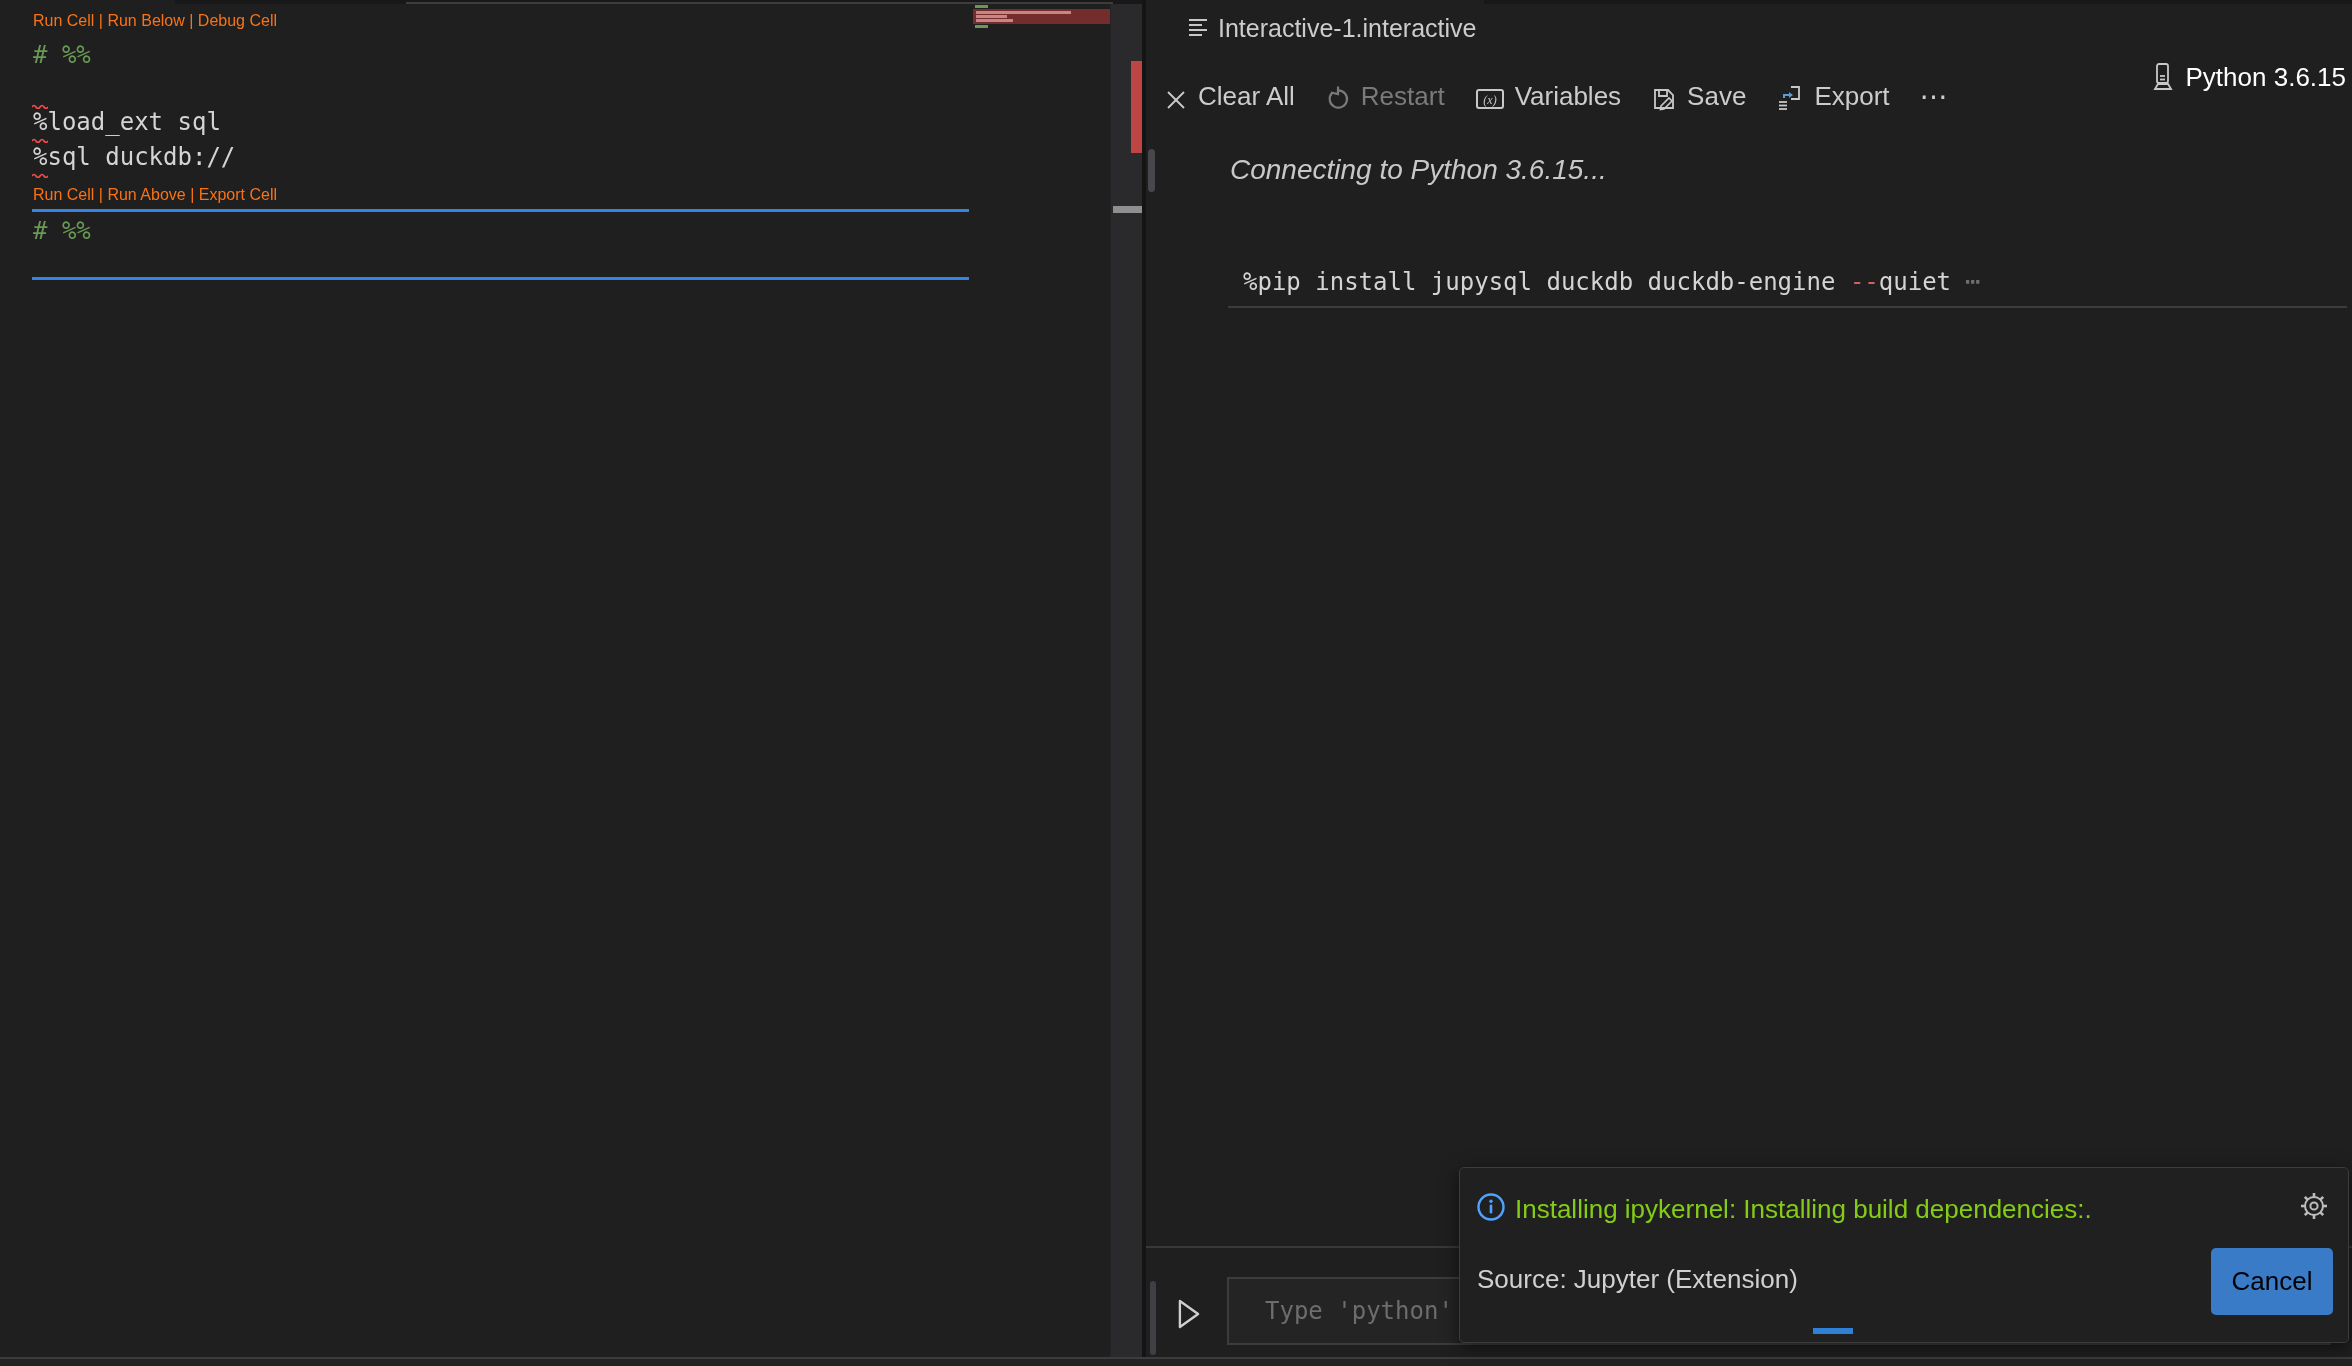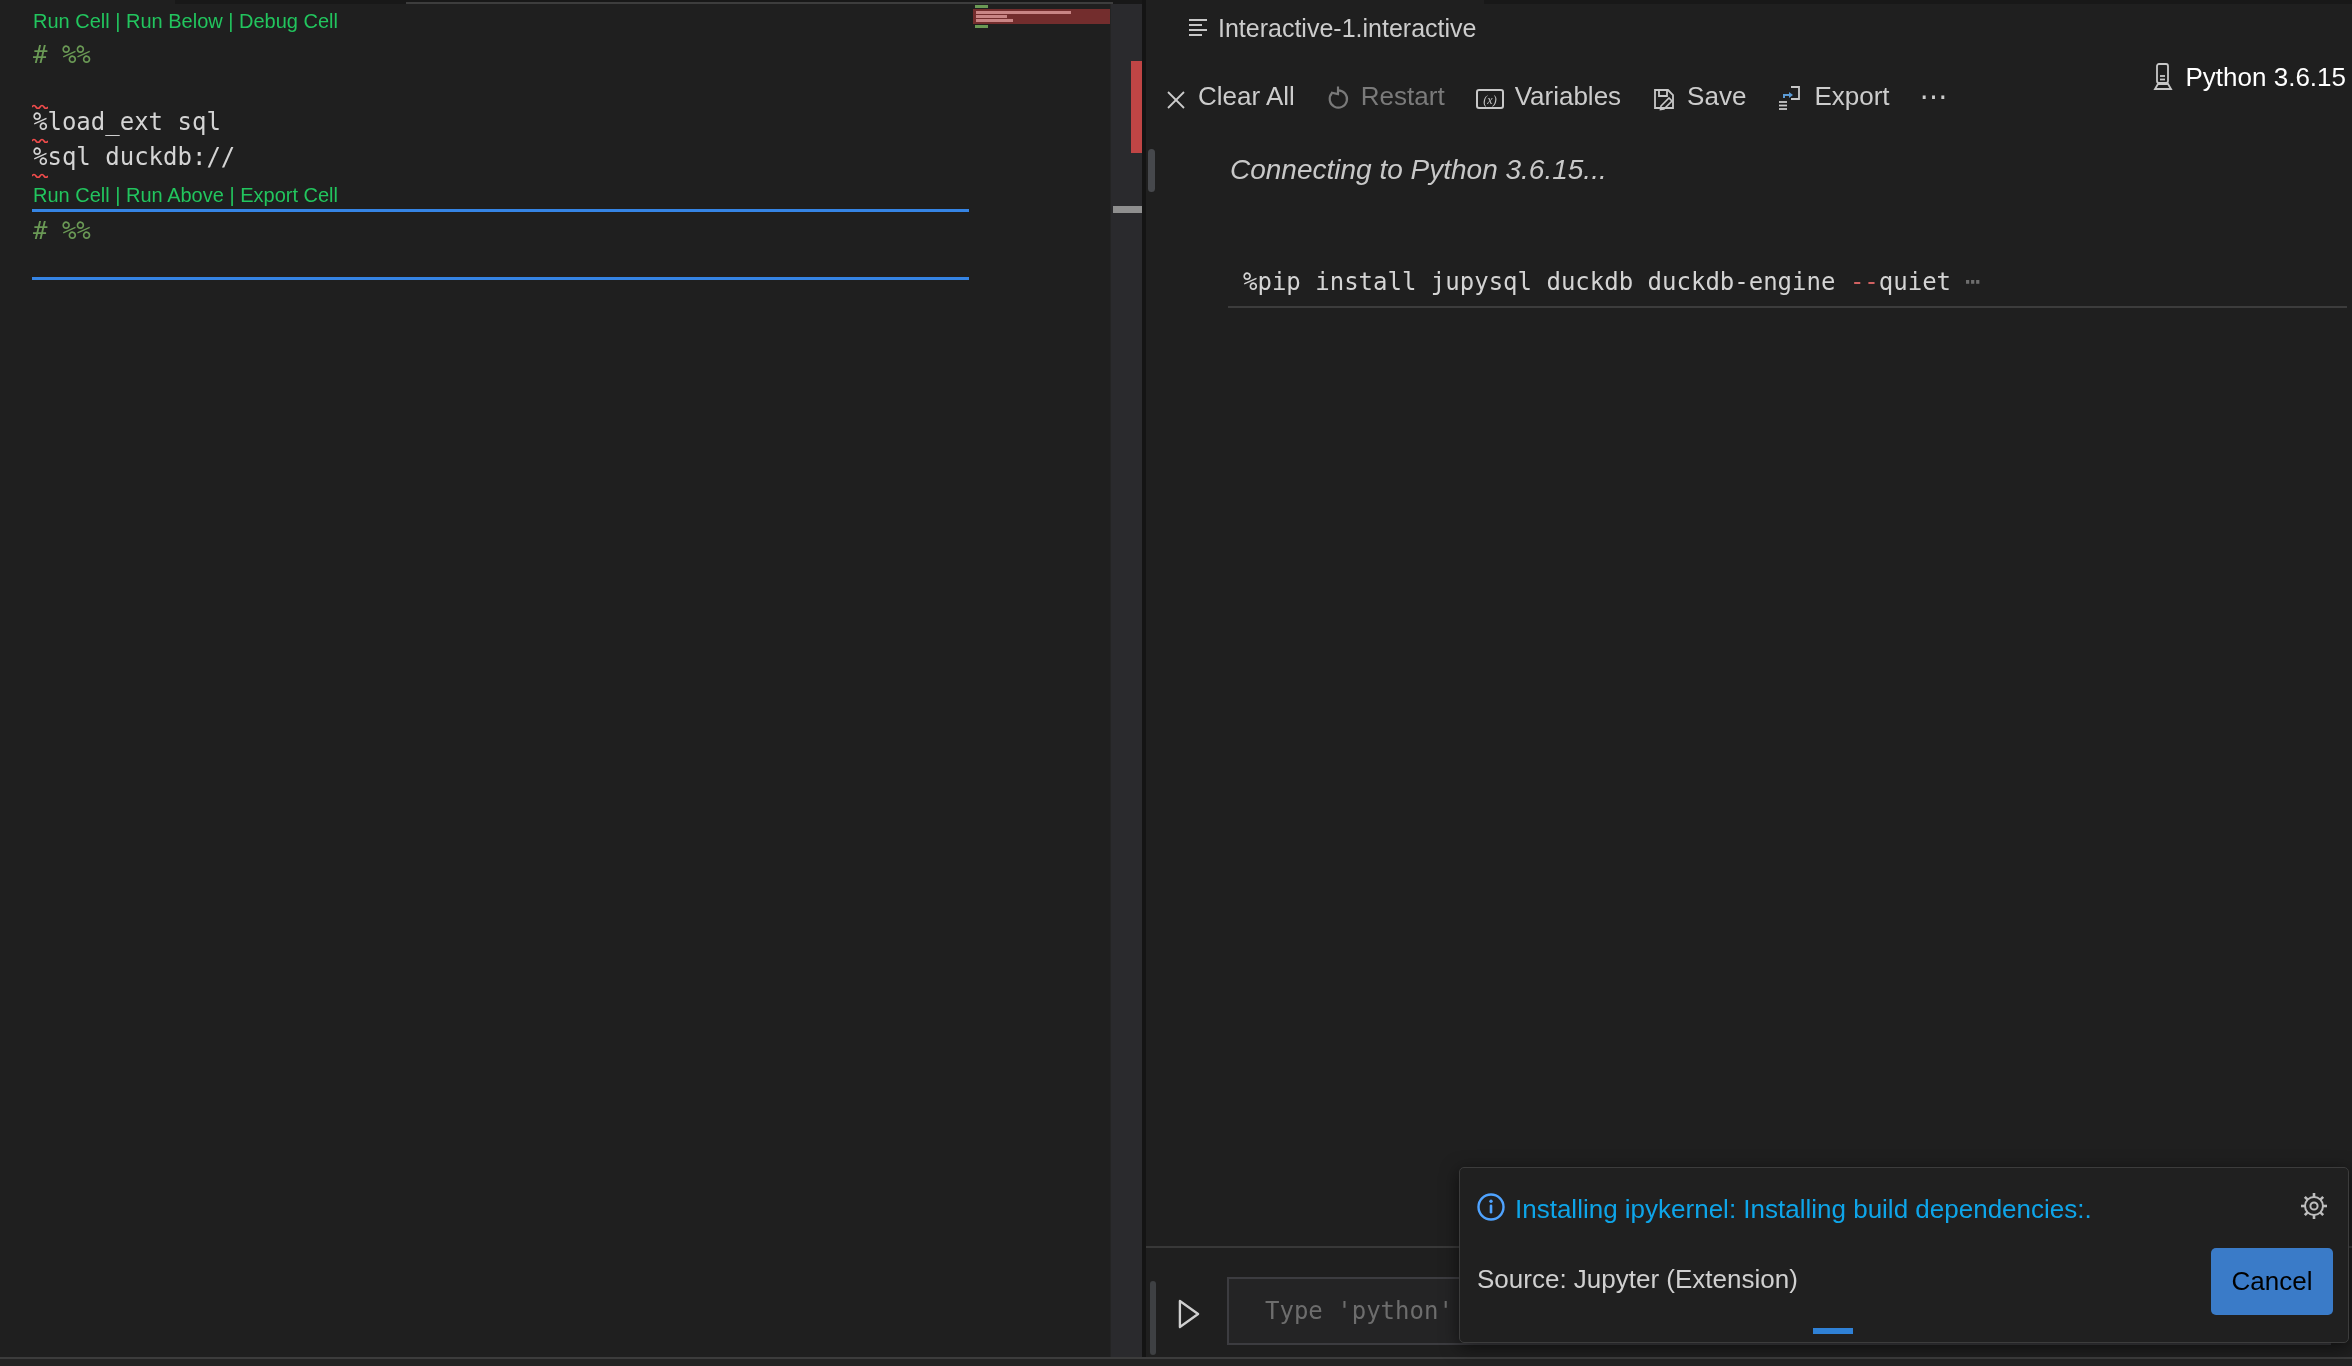--- a/index.html
+++ b/index.html
@@ -9,21 +9,21 @@
   .mono{font-family:"DejaVu Sans Mono","Liberation Mono",monospace;}
   .ui{font-family:"Liberation Sans",sans-serif;}
 
   
   .topstrip{left:0;top:0;width:2352px;height:4px;background:#181818;}
   .topstrip-activeL{left:0;top:0;width:175px;height:4px;background:#1f1f1f;}
   .topstrip-line{left:406px;top:2px;width:707px;height:2px;background:#3d3d3d;}
   .topstrip-activeR{left:1146px;top:0;width:338px;height:5px;background:#1f1f1f;}
 
   
-  .codelens{color:#22c55e;font-size:20px;line-height:26px;}
+  .codelens{color:#f97316;font-size:16px;line-height:26px;}
   .comment{color:#6a9955;font-size:24px;line-height:30px;}
   .codeline{font-size:24px;line-height:34px;color:#d4d4d4;white-space:pre;}
   .tok-red{color:#d16161;}
   .blueline{left:32px;width:937px;height:3px;background:#3584e4;}
 
   
   .mm{left:973px;top:4px;width:138px;height:58px;}
   .mm-green{position:absolute;left:2px;width:13px;height:3px;background:#6a9955;}
   .mm-red{position:absolute;left:0;top:5px;width:138px;height:15px;background:#732d2d;}
   .mm-row{position:absolute;left:3px;height:3px;background:#c98585;}
@@ -51,21 +51,21 @@
   .input-topline{left:1146px;top:1246px;width:1206px;height:2px;background:#383838;}
   .gutterbar{left:1150px;top:1281px;width:6px;height:74px;border-radius:3px;background:#3e4043;}
   .inputbox{left:1227px;top:1277px;width:1104px;height:68px;background:#242425;border:2px solid #3c3c40;box-sizing:border-box;}
   .inputbox input{width:100%;height:100%;background:transparent;border:none;outline:none;
     font-family:"DejaVu Sans Mono","Liberation Mono",monospace;font-size:24px;color:#d4d4d4;padding:0 0 0 36px;}
   .inputbox input::placeholder{color:#6d6d6d;}
 
   
   .notif{left:1459px;top:1167px;width:888px;height:174px;background:#202020;border:1px solid #3c3c3c;
          border-radius:5px;box-shadow:0 4px 18px rgba(0,0,0,0.55);z-index:40;}
-  .notif-msg{position:absolute;left:55px;top:25px;font-size:26px;line-height:32px;color:#0ea5e9;}
+  .notif-msg{position:absolute;left:55px;top:25px;font-size:26px;line-height:32px;color:#84cc16;}
   .notif-src{position:absolute;left:17px;top:95px;font-size:26px;line-height:32px;color:#d0d0d0;}
   .cancel-btn{position:absolute;right:15px;top:80px;width:122px;height:67px;background:#3a7bc8;border-radius:5px;
       display:flex;align-items:center;justify-content:center;font-size:26px;color:#000000;cursor:pointer;}
   .notif-progress{position:absolute;left:353px;top:160px;width:40px;height:6px;background:#2f81d6;}
 
   .bottomstrip{left:0;top:1357px;width:2352px;height:9px;background:#232323;border-top:2px solid #3c3c3c;box-sizing:content-box;}
   svg{display:block;}
 </style>
 </head>
 <body>

